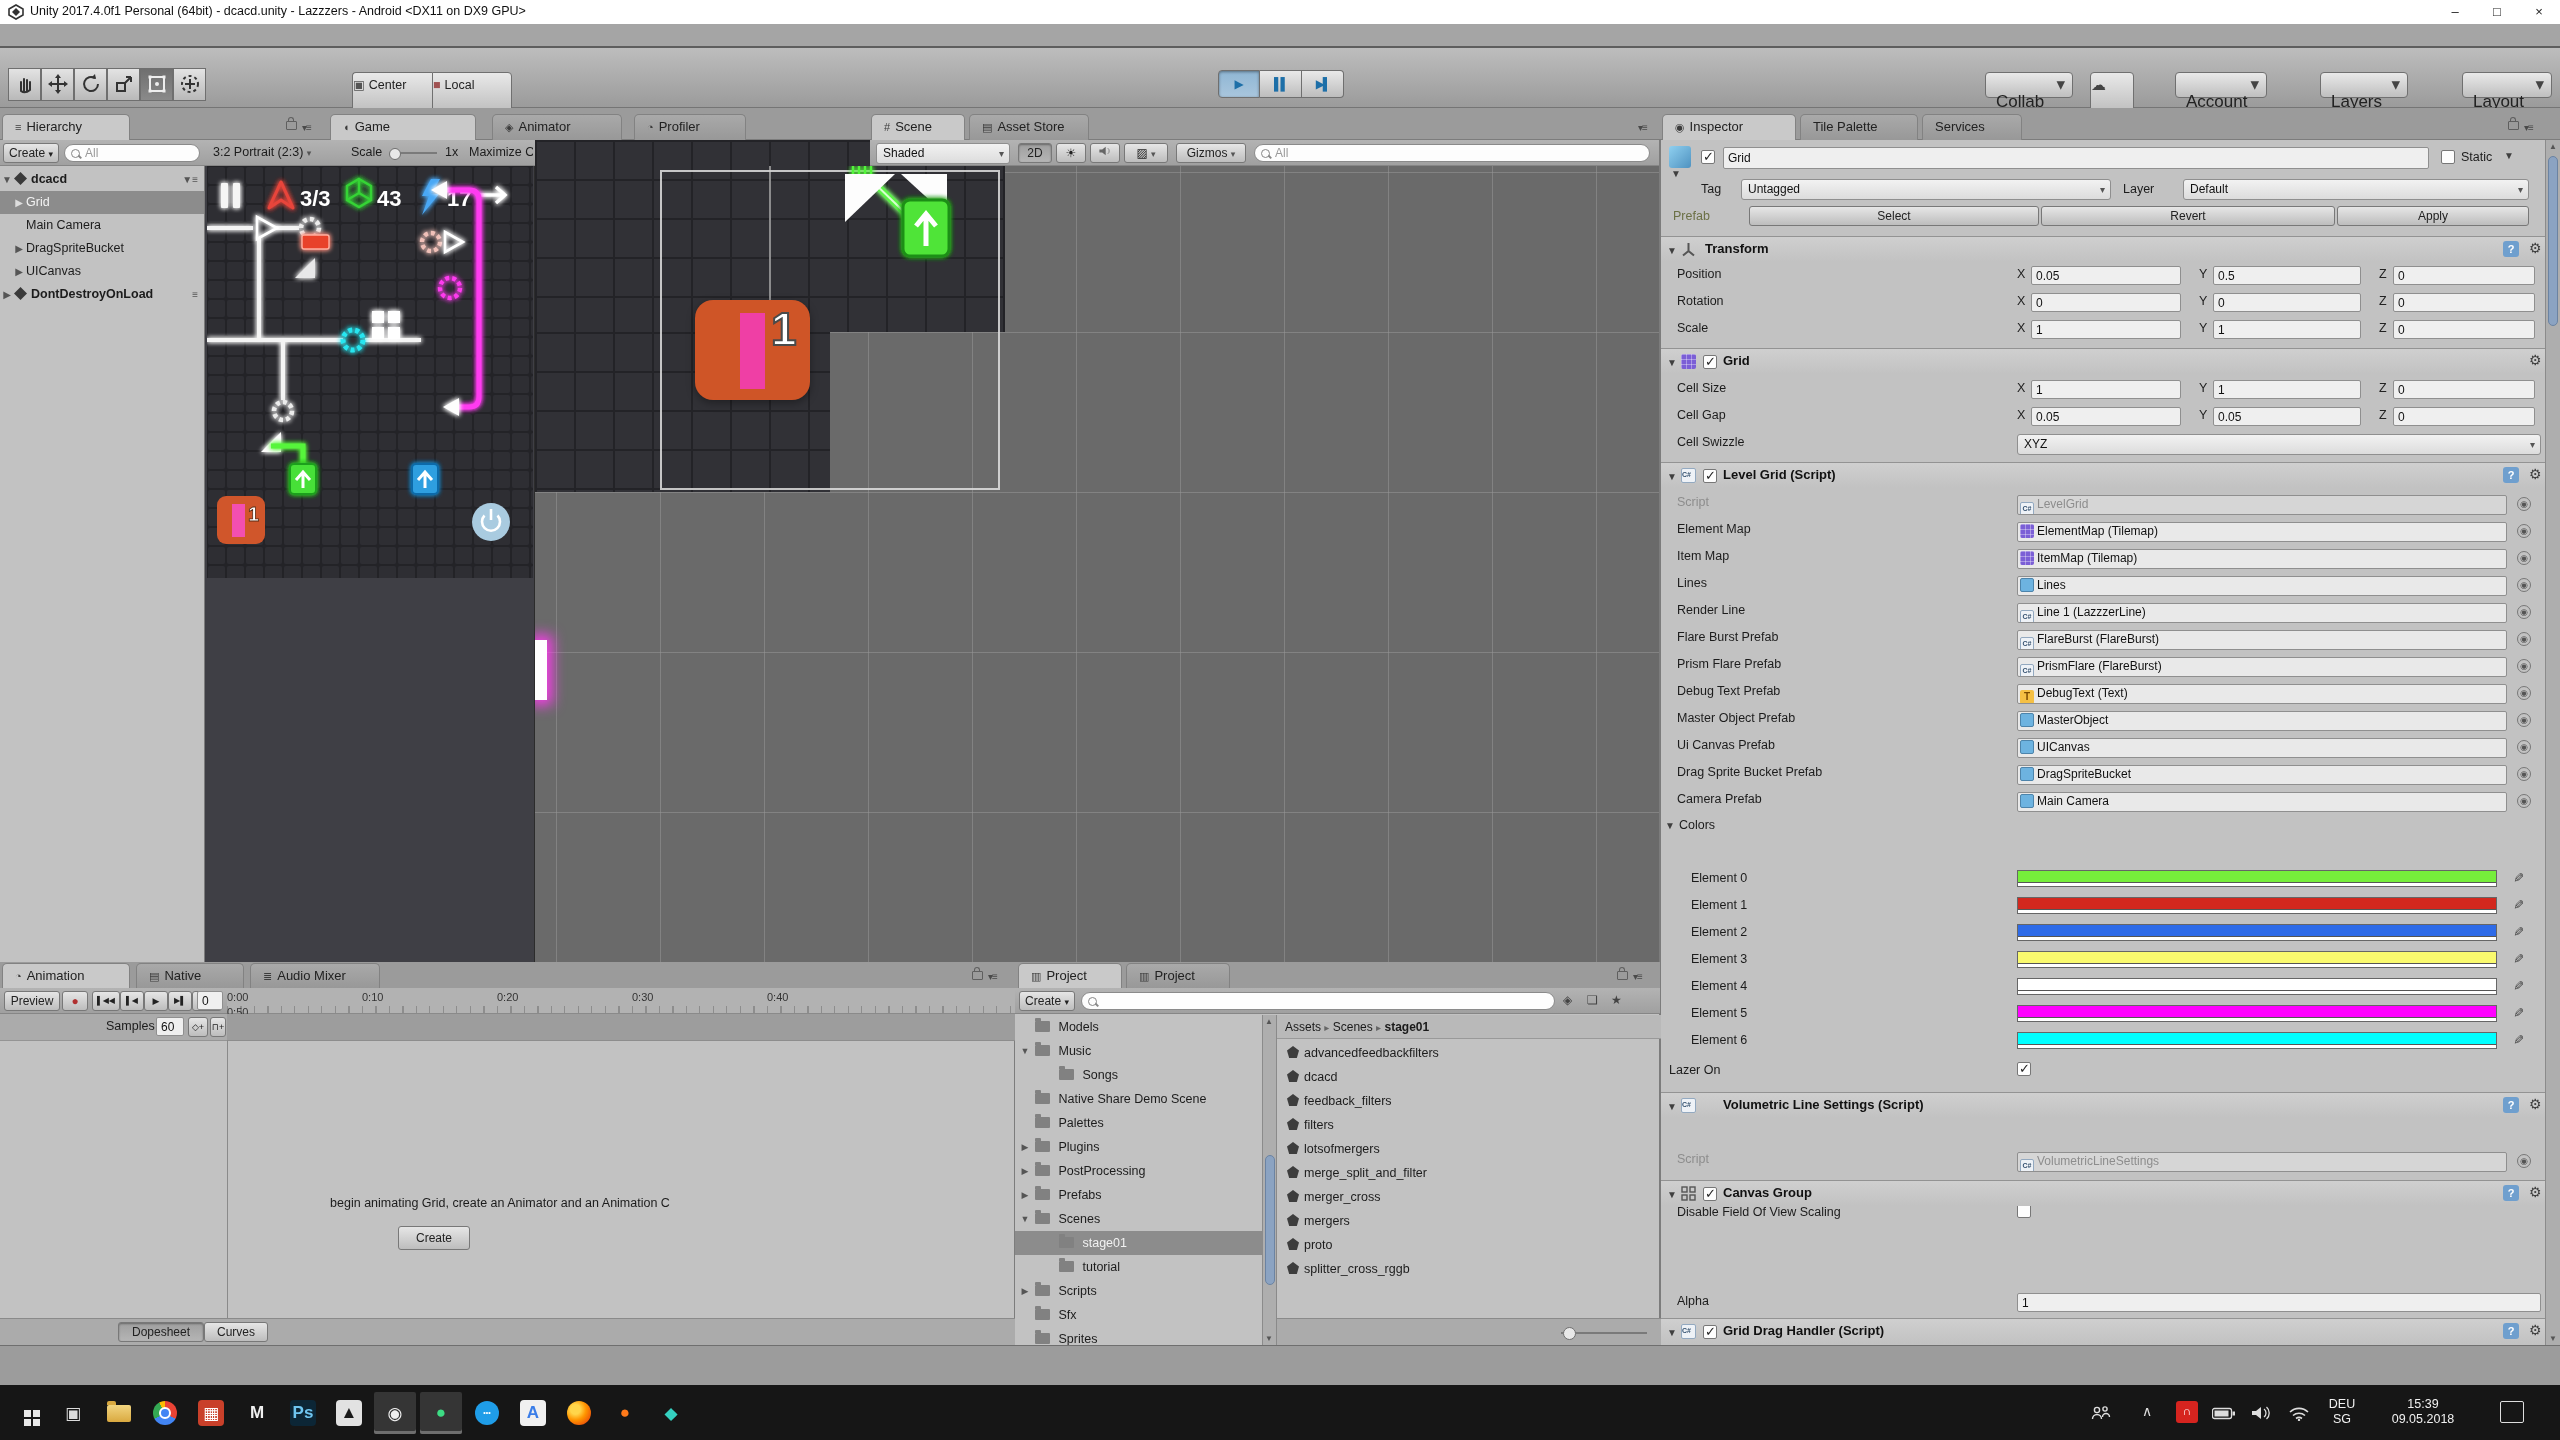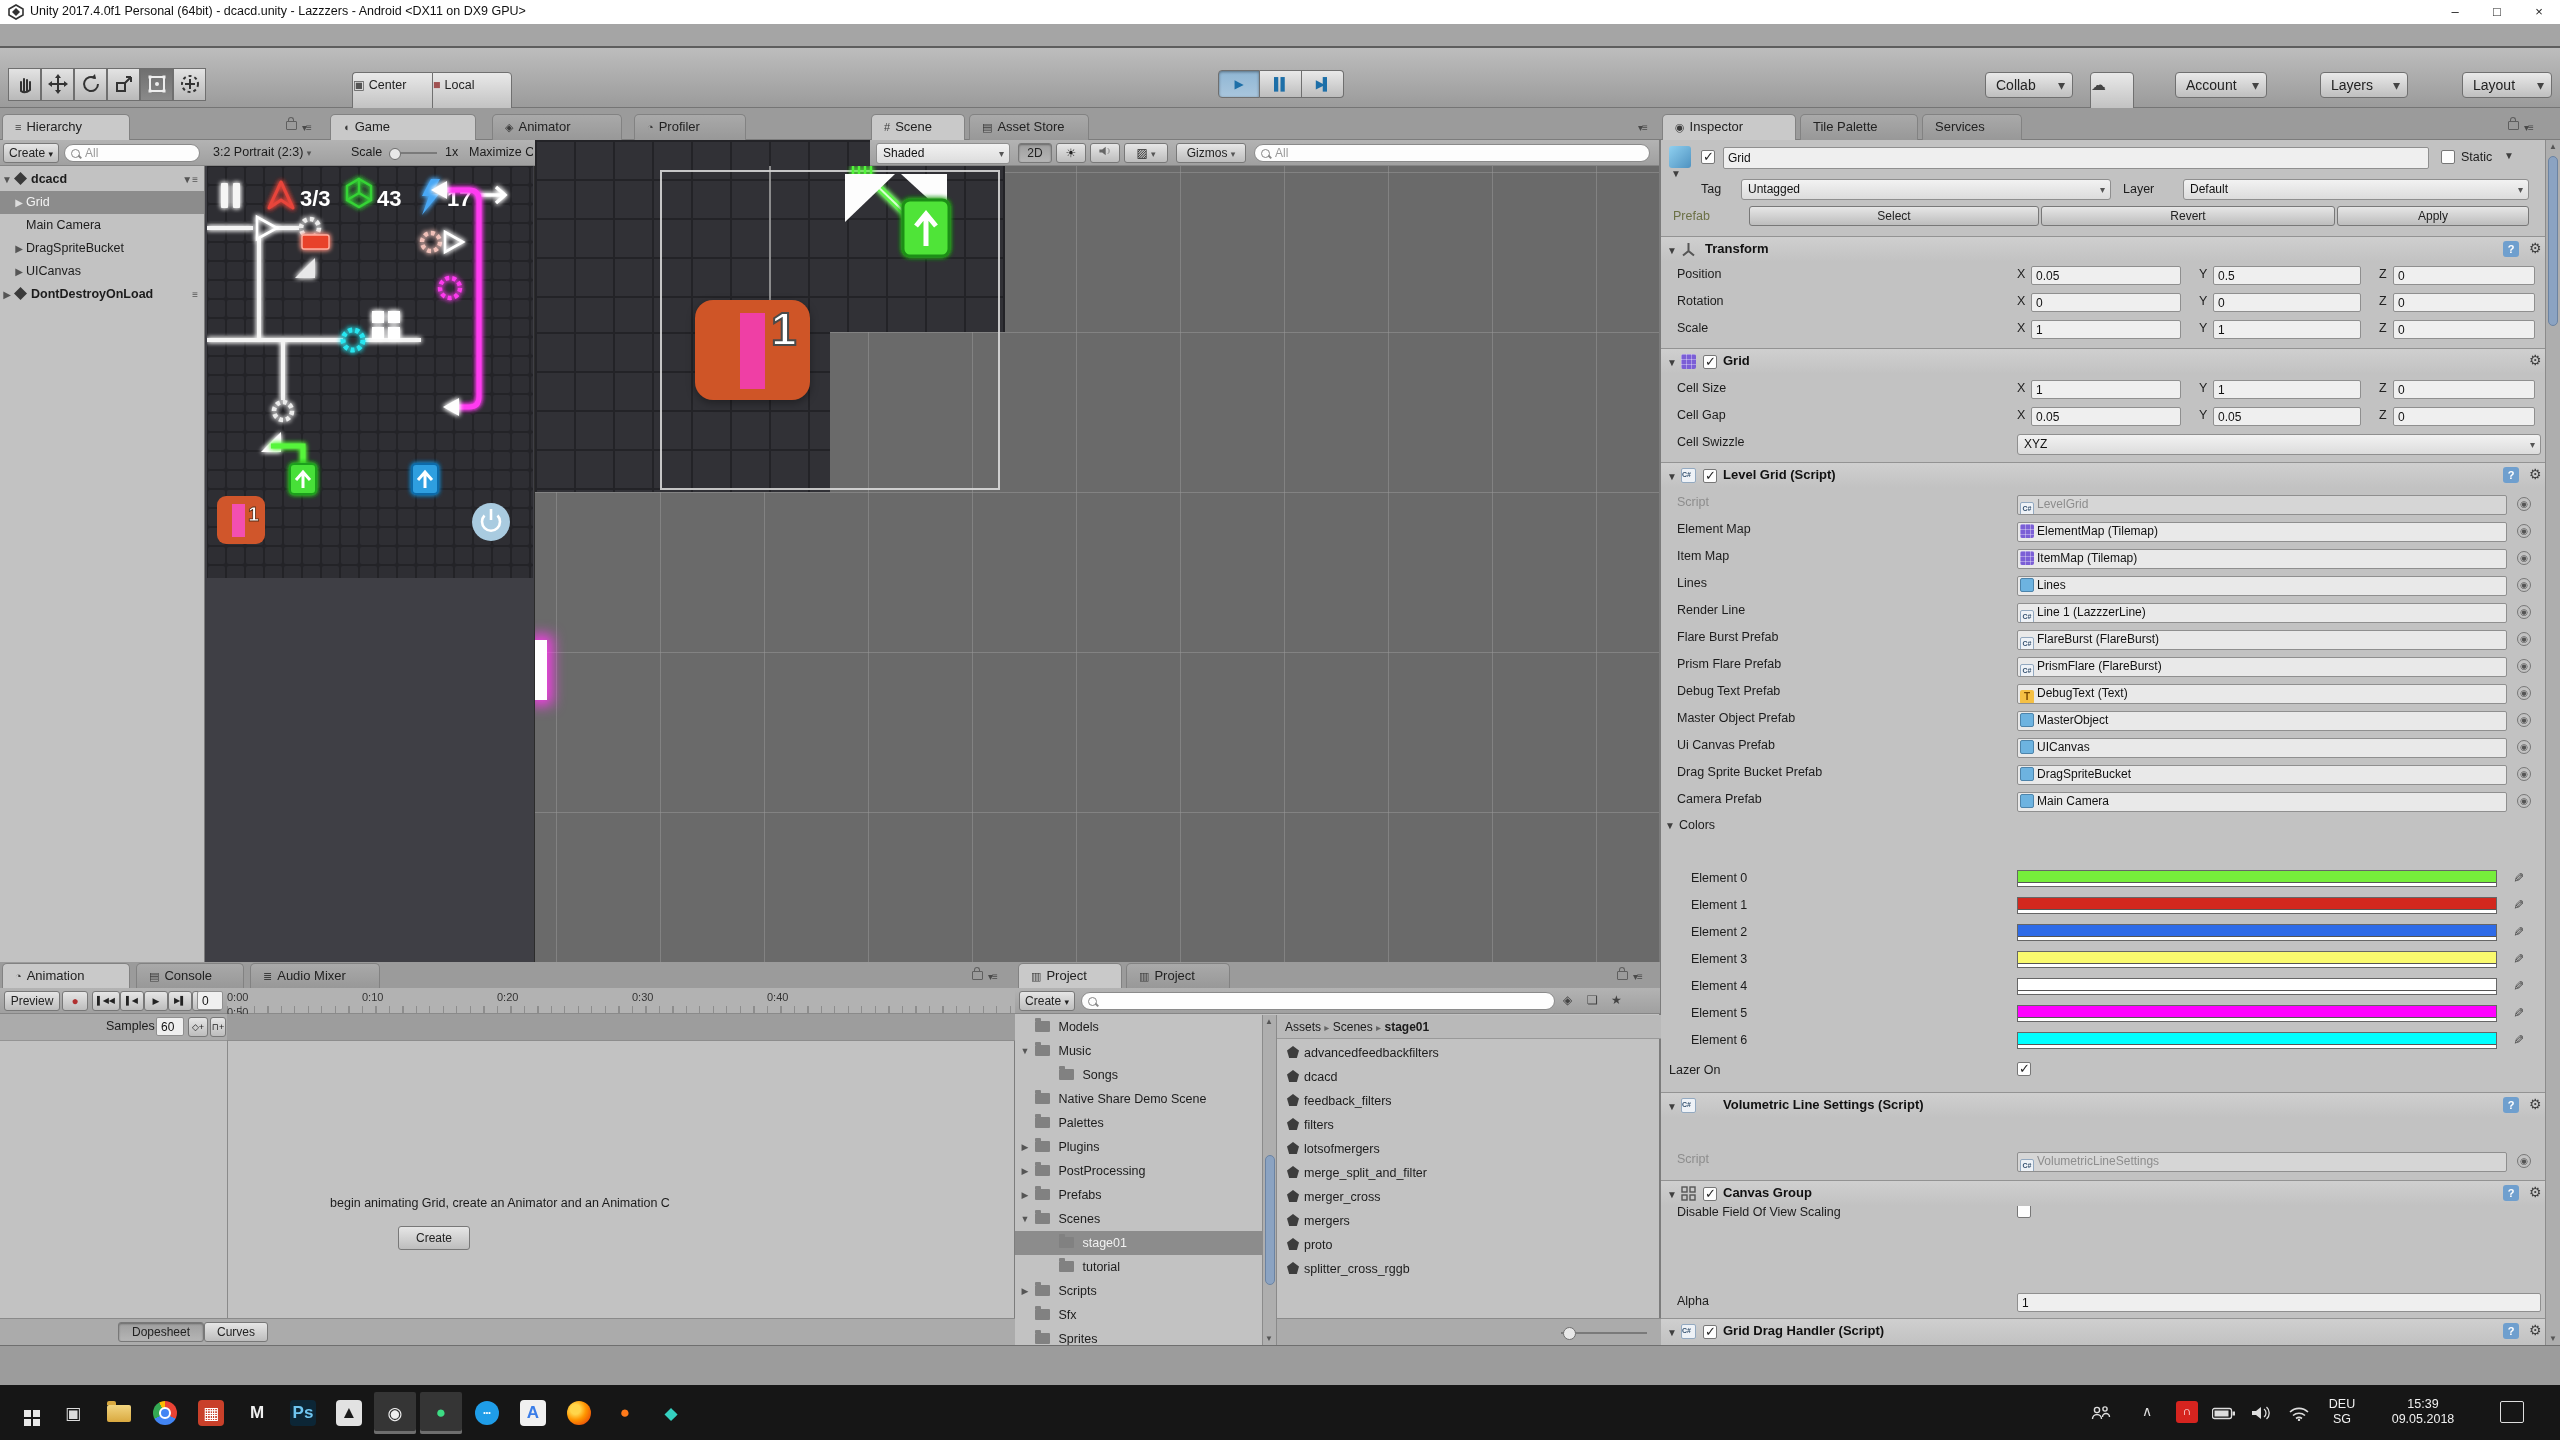--- a/index.html
+++ b/index.html
@@ -17,21 +17,21 @@
   
   .toolbar{left:0;top:46px;width:2560px;height:62px;background:linear-gradient(#bdbdbd,#9b9b9b);border-top:2px solid #5e5e5e;border-bottom:1px solid #757575;box-sizing:border-box;}
   .toolbtn{position:absolute;top:20px;width:33px;height:33px;background:linear-gradient(#e3e3e3,#b9b9b9);border:1px solid #6f6f6f;box-sizing:border-box;}
   .toolbtn.on{background:linear-gradient(#6f6f6f,#8a8a8a);}
   .toolbtn svg{display:block;margin:3px auto;}
   .pillbtn{position:absolute;top:24px;height:40px;background:linear-gradient(#e9e9e9,#bfbfbf);border:1px solid #707070;border-radius:4px;box-sizing:border-box;line-height:24px;text-align:left;font-size:12.5px;color:#222;}
   .grp-l{border-radius:4px 0 0 4px;border-right:none;}
   .grp-r{border-radius:0 4px 4px 0;}
   .playbtn{position:absolute;top:22px;width:42px;height:28px;background:linear-gradient(#e9e9e9,#bdbdbd);border:1px solid #6f6f6f;box-sizing:border-box;text-align:center;line-height:26px;color:#1d6fa8;font-size:12px;}
   .playbtn.on{background:linear-gradient(#8fb6d4,#a9c6dd);box-shadow:inset 0 1px 3px rgba(0,0,0,.4);}
-  .ddown{position:absolute;top:24px;height:26px;background:linear-gradient(#e9e9e9,#bfbfbf);border:1px solid #707070;border-radius:4px;box-sizing:border-box;line-height:24px;font-size:14px;color:#222;padding:0 22px 0 10px;}
+  .ddown{position:absolute;top:24px;height:26px;background:linear-gradient(#e9e9e9,#bfbfbf);border:1px solid #707070;border-radius:4px;box-sizing:border-box;line-height:24px;font-size:17px;color:#222;padding:17px 22px 0 10px;}
   .ddown:after{content:"▾";position:absolute;right:7px;top:0;color:#444;}
   
   .tabstrip{left:0;top:108px;width:2560px;height:32px;background:#9b9b9b;border-bottom:1px solid #7c7c7c;box-sizing:border-box;}
   .tab{position:absolute;top:6px;height:26px;border:1px solid #828282;border-bottom:none;border-radius:5px 5px 0 0;background:linear-gradient(#a9a9a9,#989898);padding:0 12px;line-height:24px;font-size:13px;color:#222;box-sizing:border-box;white-space:nowrap;}
   .tab.on{background:#c9c9c9;}
   .tab .tgl{margin-right:5px;color:#3c3c3c;font-size:11px;}
   .minimenu{position:absolute;top:14px;font-size:10px;color:#4a4a4a;letter-spacing:-1px;}
   .lock{position:absolute;width:9px;height:7px;border:1px solid #5f5f5f;border-radius:1px;}
   .lock:before{content:"";position:absolute;left:1px;top:-5px;width:4px;height:4px;border:1.5px solid #5f5f5f;border-bottom:none;border-radius:3px 3px 0 0;}
   
@@ -647,21 +647,21 @@
     <div class="scrollv" style="right:0;top:0;width:15px;height:1205px">
       <span class="scrollarrow" style="top:2px">▲</span>
       <div class="thumb" style="top:16px;height:170px"></div>
       <span class="scrollarrow" style="bottom:2px">▼</span>
     </div>
   </div>
 
   <div class="panel" style="left:0;top:962px;width:1015px;height:383px;border-right:1px solid #7c7c7c">
     <div class="a" style="left:0;top:0;width:1015px;height:26px;background:#9b9b9b;border-bottom:1px solid #7c7c7c">
       <div class="tab on" style="left:2px;top:1px;height:25px;width:128px"><span class="tgl">◔</span><span>Animation</span></div>
-      <div class="tab" style="left:136px;top:1px;height:25px;width:108px"><span class="tgl">▤</span><span>Console</span></div>
+      <div class="tab" style="left:136px;top:1px;height:25px;width:108px"><span class="tgl">▤</span><span>Native</span></div>
       <div class="tab" style="left:250px;top:1px;height:25px;width:130px"><span class="tgl">≣</span><span>Audio Mixer</span></div>
       <div class="lock" style="left:972px;top:9px"></div>
       <span class="minimenu" style="left:988px;top:9px">▾≡</span>
     </div>
     <div class="cbar" style="left:0;top:26px;width:227px;height:26px">
       <div class="smallbtn" style="left:4px;top:3px;width:56px"><span>Preview</span></div>
       <div class="smallbtn" style="left:62px;top:3px;width:26px;color:#b03030"><span>●</span></div>
       <div class="smallbtn" style="left:92px;top:3px;width:28px;font-size:8px"><span>▌◀◀</span></div>
       <div class="smallbtn" style="left:120px;top:3px;width:24px;font-size:8px"><span>▌◀</span></div>
       <div class="smallbtn" style="left:144px;top:3px;width:24px;font-size:9px"><span>▶</span></div>

